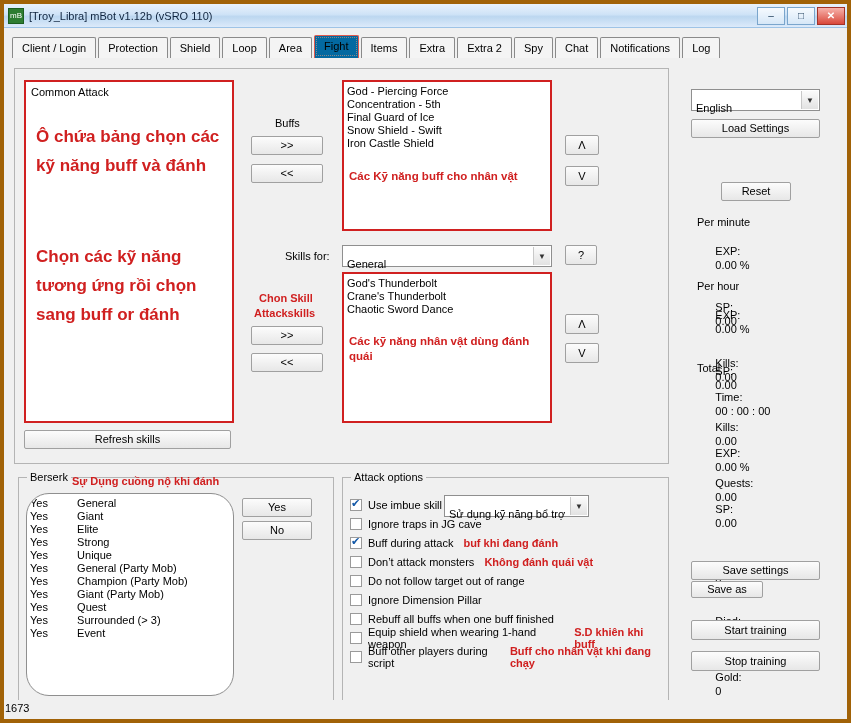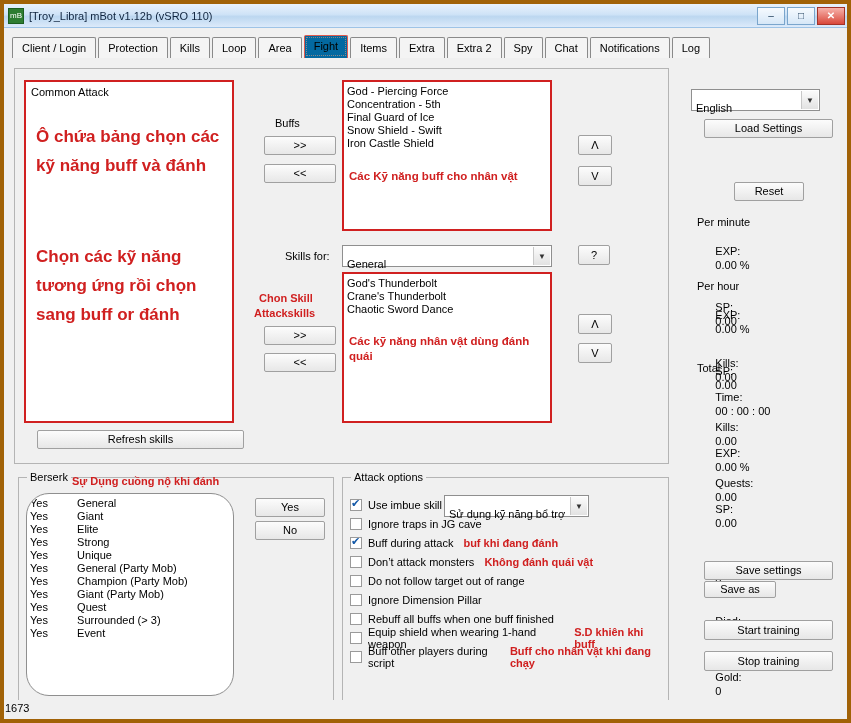--- a/index.html
+++ b/index.html
@@ -125,21 +125,20 @@
     overflow: hidden;
   }
   .btn {
     border: 1px solid #a0a0a0;
     background: linear-gradient(to bottom, #fcfcfc, #e7e7e7);
     font-size: 11px;
     text-align: center;
     box-sizing: border-box;
     border-radius: 2px;
     color: #000;
-    margin-left: 13px;
   }
   .combo {
     position: absolute;
     border: 1px solid #8f8f8f;
     background: #ffffff;
     box-sizing: border-box;
     font-size: 11px;
     padding: 18px 18px 2px 4px;
     display: flex;
     align-items: center;
@@ -214,21 +213,21 @@
     <div class="win-btns">
       <div class="win-btn">–</div>
       <div class="win-btn">□</div>
       <div class="win-btn close">✕</div>
     </div>
   </div>
 
   <div class="tabstrip">
     <div class="tab">Client / Login</div>
     <div class="tab">Protection</div>
-    <div class="tab">Kills</div>
+    <div class="tab">Shield</div>
     <div class="tab">Loop</div>
     <div class="tab">Area</div>
     <div class="tab active">Fight</div>
     <div class="tab">Items</div>
     <div class="tab">Extra</div>
     <div class="tab">Extra 2</div>
     <div class="tab">Spy</div>
     <div class="tab">Chat</div>
     <div class="tab">Notifications</div>
     <div class="tab">Log</div>

